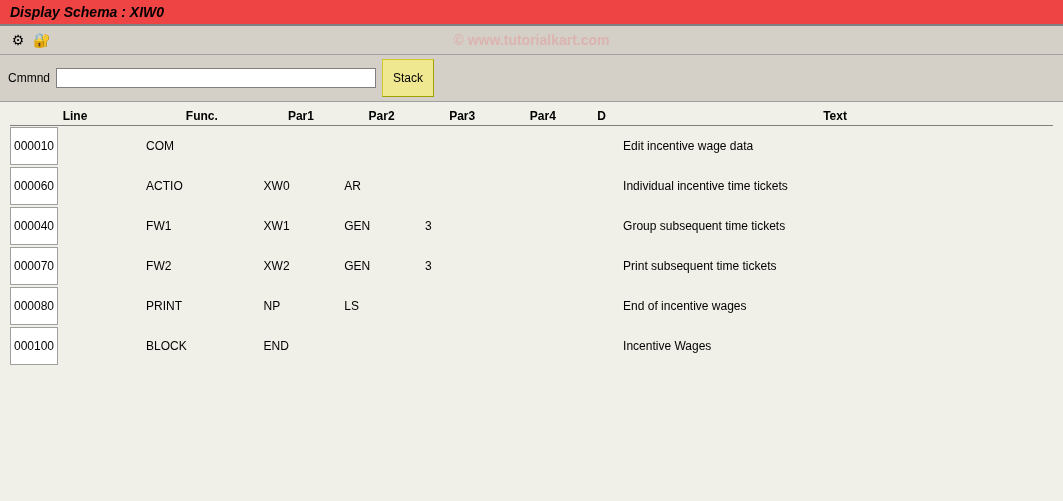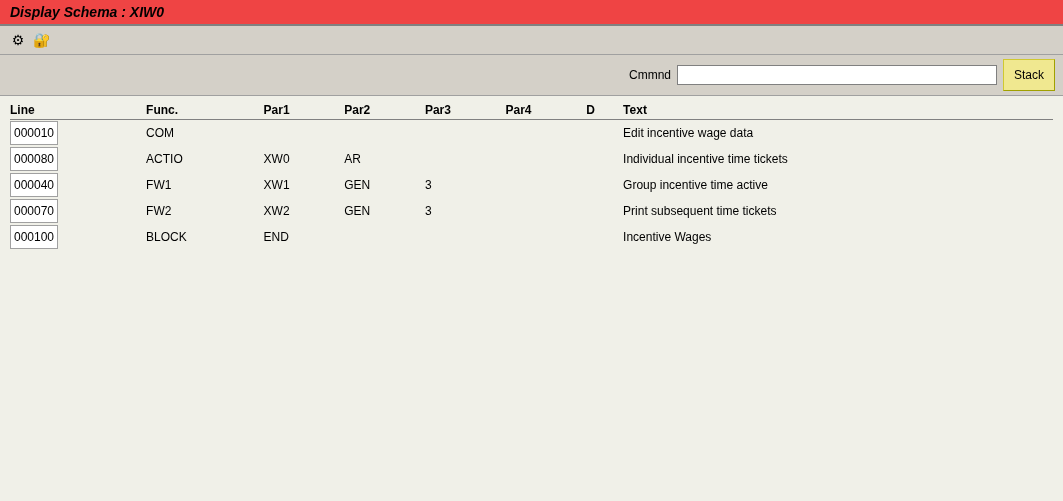--- a/index.html
+++ b/index.html
@@ -57,21 +57,20 @@
     }
 
     
     .command-bar {
       background: #d4d0c8;
       border-bottom: 1px solid #a0a0a0;
       padding: 4px 8px;
       display: flex;
       align-items: center;
       gap: 6px;
-      justify-content: flex-end;
     }
     .command-label {
       font-size: 12px;
       color: #000;
       white-space: nowrap;
     }
     .command-input {
       border: 1px solid #808080;
       background: #fff;
       height: 20px;
@@ -81,53 +80,53 @@
       outline: none;
     }
     .stack-button {
       background: #f0e890;
       border: 1px solid #a0a000;
       border-top-color: #d0c830;
       border-left-color: #d0c830;
       padding: 1px 10px;
       font-size: 12px;
       cursor: pointer;
-      height: 32px;
+      height: 38px;
     }
 
     
     .main-content {
       background: #f0f0e8;
       padding: 6px 10px;
     }
 
     
     .data-table {
       border-collapse: collapse;
       width: 100%;
     }
     .data-table th {
-      text-align: left;
+      text-align: center;
       font-weight: bold;
       font-size: 12px;
       color: #000;
       padding: 1px 6px 2px 0;
       border-bottom: 1px solid #808080;
       white-space: nowrap;
     }
     .data-table td {
       padding: 1px 6px 1px 0;
       font-size: 12px;
       white-space: nowrap;
       color: #000;
     }
     .cell-line {
       border: 1px solid #a0a0a0;
       background: #fff;
-      padding: 4px 3px;
+      padding: 11px 3px;
       min-width: 48px;
       display: inline-block;
     }
     .cell-func {
       color: #0000cc;
       font-weight: normal;
     }
     .cell-par {
       color: #0000cc;
     }
@@ -141,20 +140,21 @@
 </head>
 <body>
 
 <div class="title-bar">
   <h1>Display Schema : XIW0</h1>
 </div>
 
 <div class="toolbar">
   <span class="toolbar-icon">⚙</span>
   <span class="toolbar-icon">🔐</span>
+  <span class="watermark">© www.tutorialkart.com</span>
 </div>
 
 <div class="command-bar">
   <span class="command-label">Cmmnd</span>
   <input class="command-input" type="text" value="" style="">
   <button class="stack-button">Stack</button>
 </div>
 
 <div class="main-content">
   <table class="data-table">
@@ -175,50 +175,60 @@
           <td><span class="cell-line">000010</span></td>
           <td class="cell-func">COM</td>
           <td class="cell-par"></td>
           <td class="cell-par"></td>
           <td class="cell-par"></td>
           <td class="cell-par"></td>
           <td class="col-d"></td>
           <td class="cell-text">Edit incentive wage data</td>
         </tr>
         <tr>
-          <td><span class="cell-line">000080</span></td>
+          <td><span class="cell-line">000060</span></td>
           <td class="cell-func">ACTIO</td>
           <td class="cell-par">XW0</td>
           <td class="cell-par">AR</td>
           <td class="cell-par"></td>
           <td class="cell-par"></td>
           <td class="col-d"></td>
           <td class="cell-text">Individual incentive time tickets</td>
         </tr>
         <tr>
           <td><span class="cell-line">000040</span></td>
           <td class="cell-func">FW1</td>
           <td class="cell-par">XW1</td>
           <td class="cell-par">GEN</td>
           <td class="cell-par">3</td>
           <td class="cell-par"></td>
           <td class="col-d"></td>
-          <td class="cell-text">Group incentive time active</td>
+          <td class="cell-text">Group subsequent time tickets</td>
         </tr>
         <tr>
           <td><span class="cell-line">000070</span></td>
           <td class="cell-func">FW2</td>
           <td class="cell-par">XW2</td>
           <td class="cell-par">GEN</td>
           <td class="cell-par">3</td>
           <td class="cell-par"></td>
           <td class="col-d"></td>
           <td class="cell-text">Print subsequent time tickets</td>
         </tr>
         <tr>
+          <td><span class="cell-line">000080</span></td>
+          <td class="cell-func">PRINT</td>
+          <td class="cell-par">NP</td>
+          <td class="cell-par">LS</td>
+          <td class="cell-par"></td>
+          <td class="cell-par"></td>
+          <td class="col-d"></td>
+          <td class="cell-text">End of incentive wages</td>
+        </tr>
+        <tr>
           <td><span class="cell-line">000100</span></td>
           <td class="cell-func">BLOCK</td>
           <td class="cell-par">END</td>
           <td class="cell-par"></td>
           <td class="cell-par"></td>
           <td class="cell-par"></td>
           <td class="col-d"></td>
           <td class="cell-text">Incentive Wages</td>
         </tr>
       </tbody>

